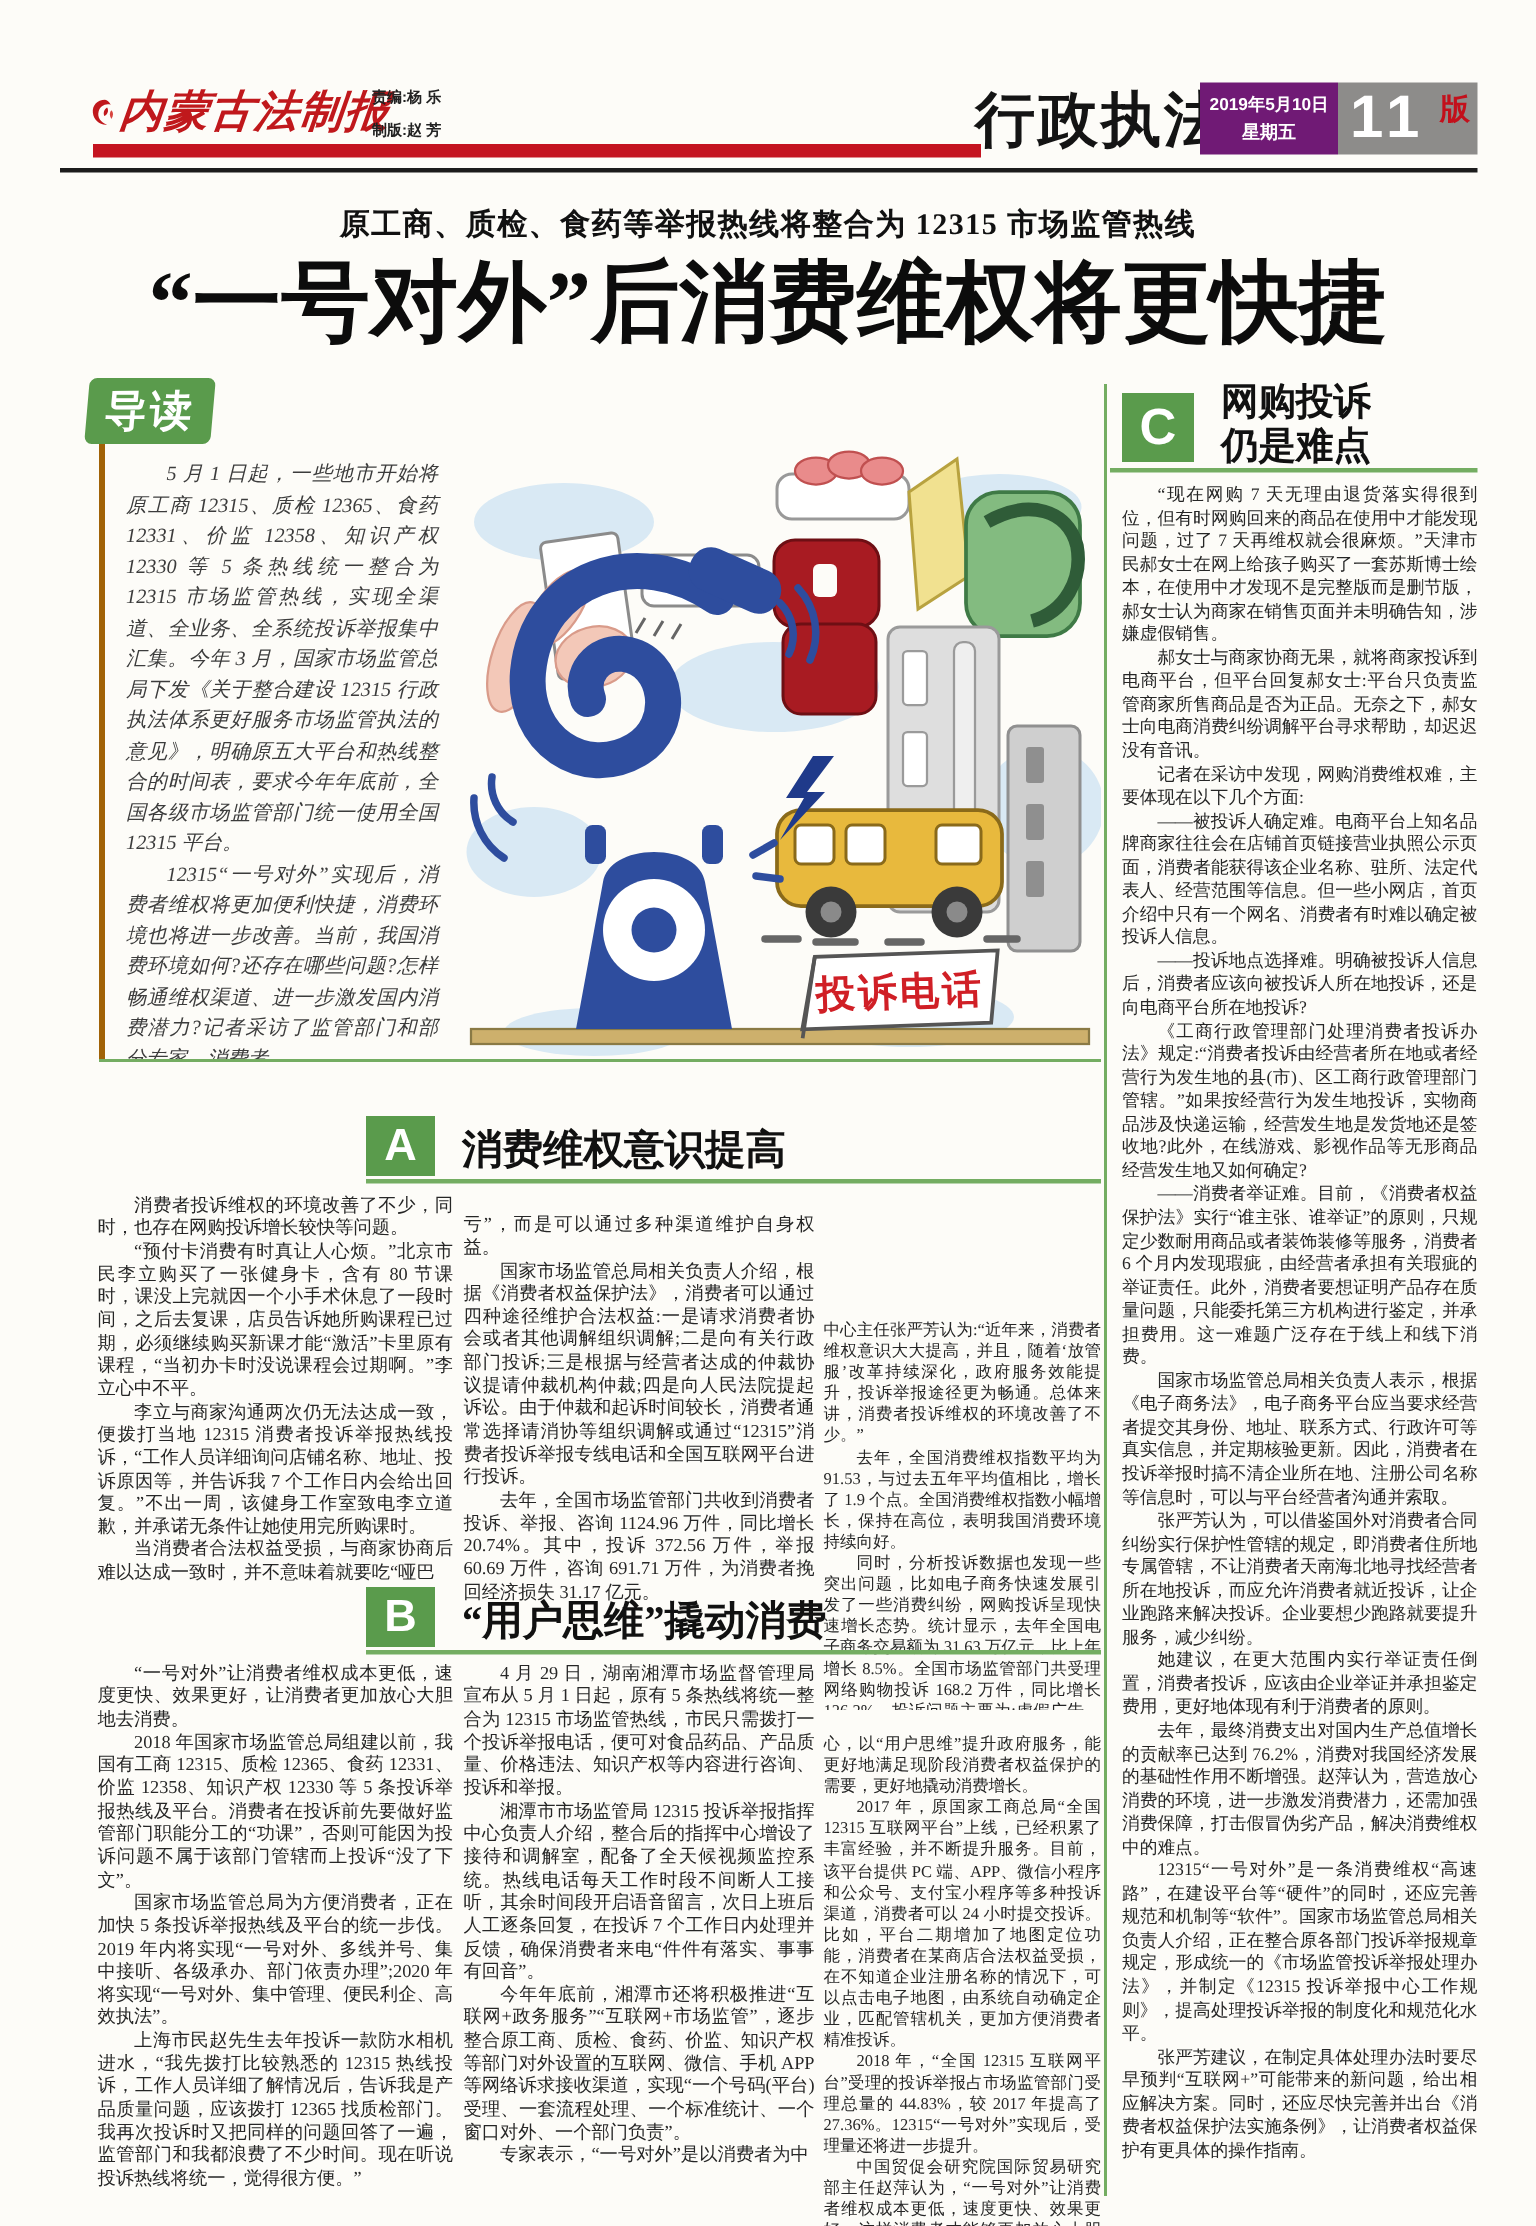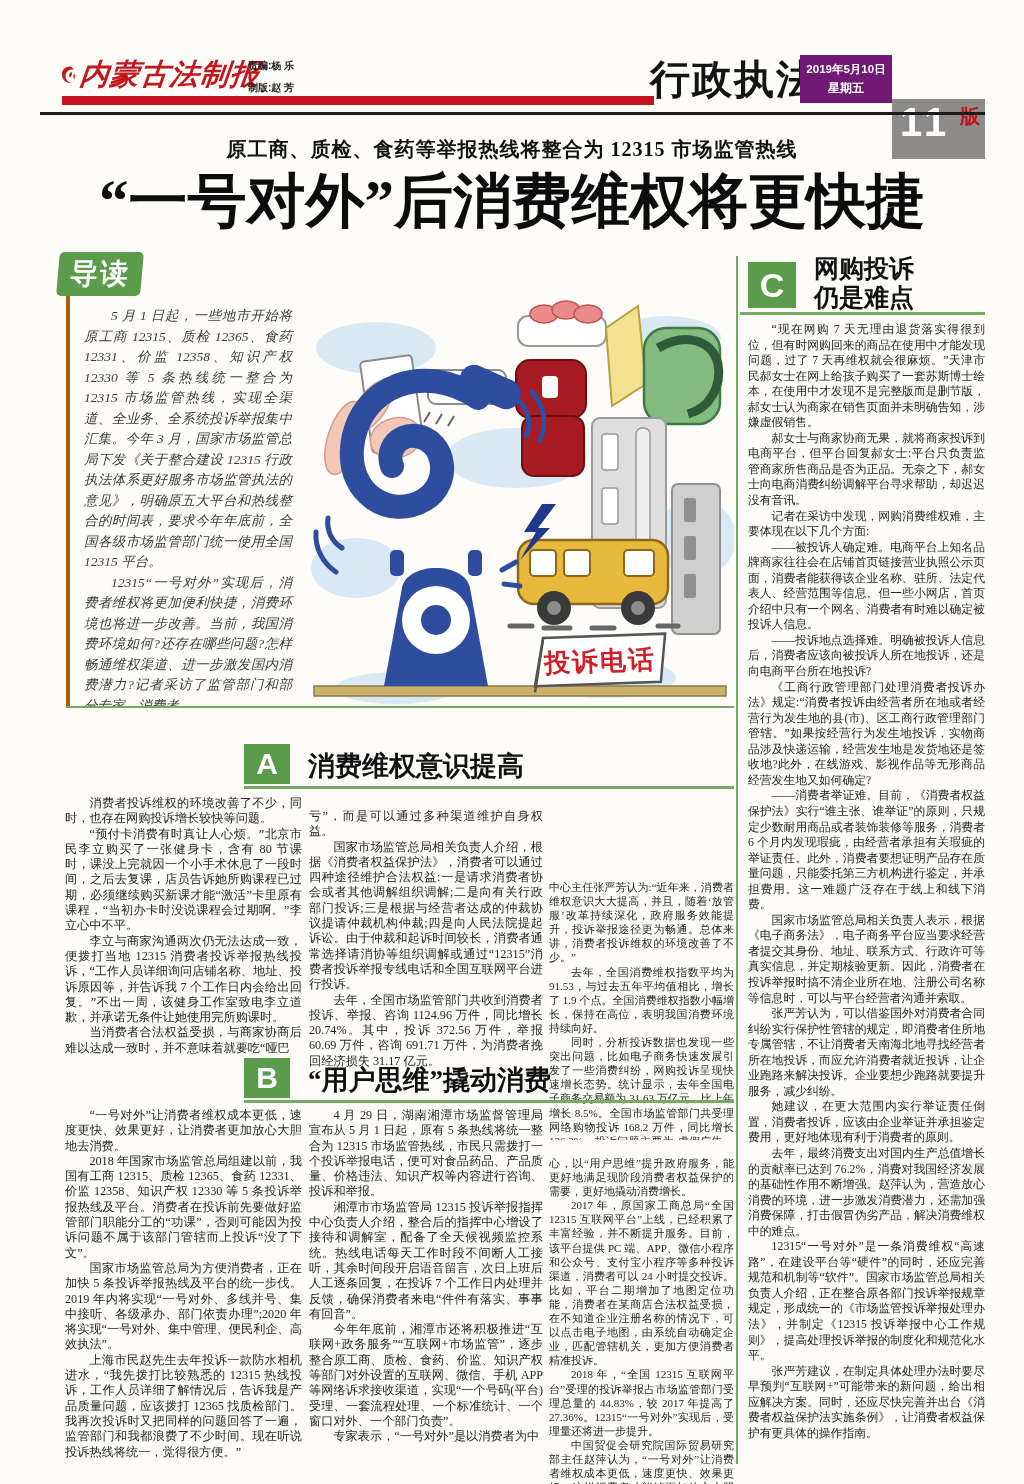--- a/index.html
+++ b/index.html
@@ -9,21 +9,21 @@
 
   
   .logo-wrap { left:60px; top:52px; width:200px; height:46px; display:flex; align-items:center; }
   .logo-text { color:#c0181c; font-style:italic; font-weight:bold; font-size:29px; letter-spacing:1px; transform:skewX(-6deg); white-space:nowrap; }
   .editor-box { left:248px; top:55px; font-size:10px; line-height:22px; color:#222; font-weight:bold; font-family:"Liberation Sans",sans-serif;text-align:center; }
   .red-bar { left:62px; top:96px; width:592px; height:9px; background:#c41420; }
   .section-banner { left:650px; top:52px; width:150px; font-size:40px; font-weight:900; color:#141414; font-family:"Liberation Sans",sans-serif; letter-spacing:2px; white-space:nowrap; }
   .date-box { left:800px; top:55px; width:92px; height:48px; background:#701a75; color:#fff; text-align:center; font-family:"Liberation Sans",sans-serif; font-weight:bold; padding-top:7px; }
   .date-line1 { font-size:11.5px; }
   .date-line2 { font-size:12px; margin-top:3px; }
-  .pageno-box { left:892px; top:55px; width:93px; height:60px; background:#8d8c8a;margin-top:44px; }
+  .pageno-box { left:892px; top:55px; width:93px; height:48px; background:#8d8c8a; }
   .pageno { position:absolute; left:8px; top:1px; color:#fff; font-size:40px; font-weight:bold; font-family:"Liberation Sans",sans-serif; letter-spacing:4px; }
   .pageword { position:absolute; right:5px; top:4px; color:#c3101b; font-size:20px; font-weight:900; font-family:"Liberation Sans",sans-serif; }
   .black-rule { left:40px; top:112px; width:945px; height:3px; background:#1c1c1c; }
 
   
   .kicker { left:0; top:136px; width:1024px; text-align:center; font-size:20px; font-weight:bold; color:#111; letter-spacing:1px; }
   .main-headline { left:0; top:162px; width:1024px; text-align:center; font-size:59px; font-weight:900; color:#0c0c0c; letter-spacing:0px; white-space:nowrap; }
 
   
   .intro-label { left:58px; top:252px; width:84px; height:44px; background:#5a9b4c; border-radius:5px; color:#fff; font-size:28px; font-weight:900; font-family:"Liberation Sans",sans-serif; text-align:center; line-height:44px; letter-spacing:2px; transform:skewX(-5deg); z-index:3; }

